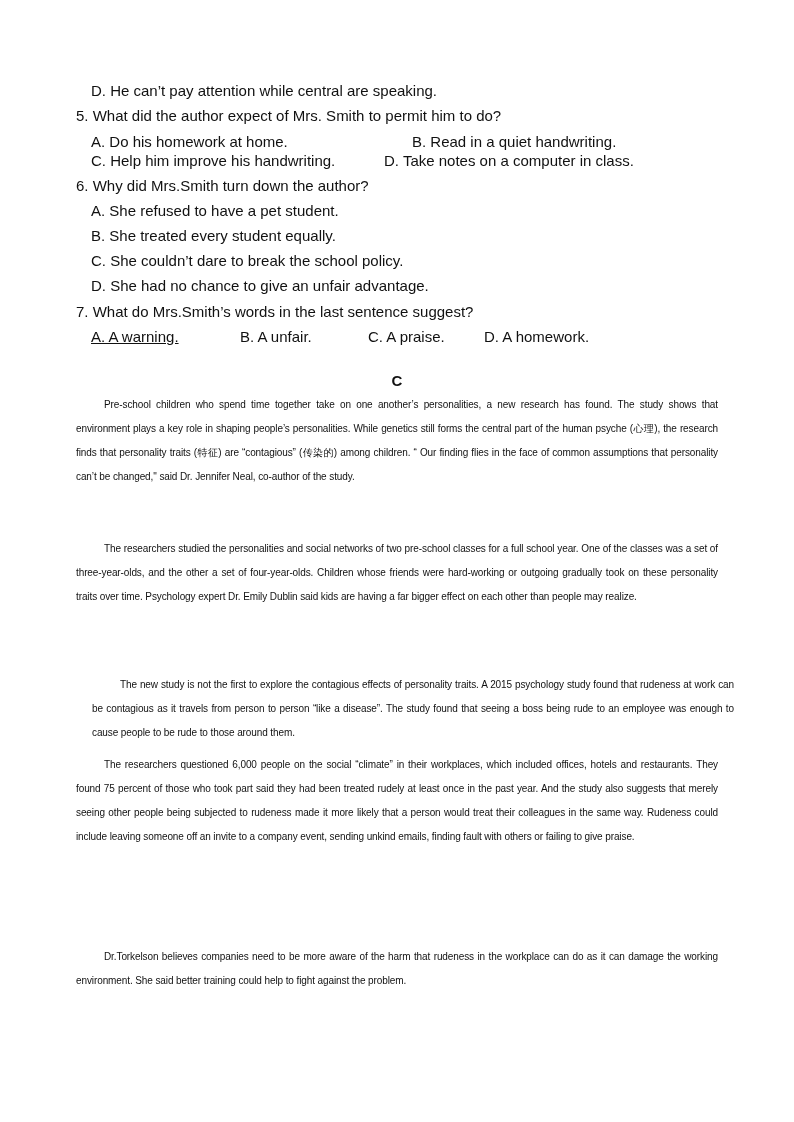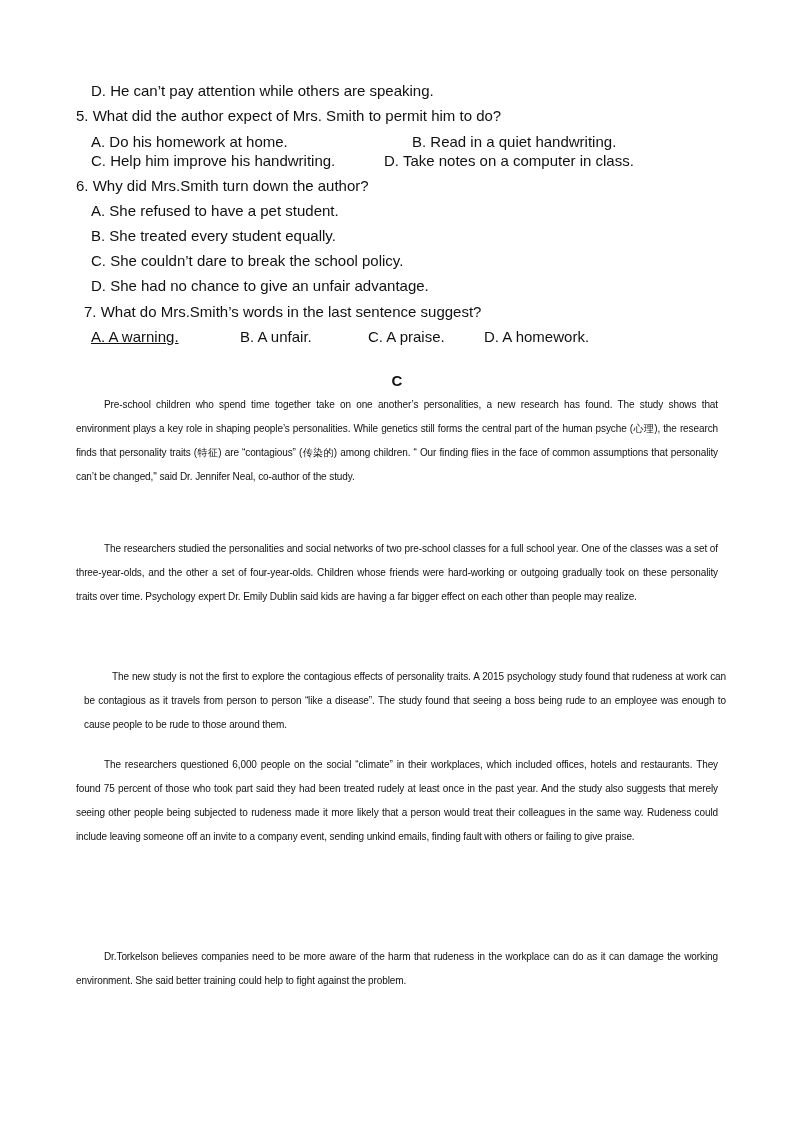--- a/index.html
+++ b/index.html
@@ -10,41 +10,41 @@
     .q { left: 76px; text-align: center; }
     .heading { position: absolute; left: 0; width: 794px; text-align: center; top: 372px; font-weight: bold; font-size: 15px; }
     .para { position: absolute; left: 76px; width: 642px; text-align: justify; text-align-last: left;
             line-height: 24px; font-size: 10px; text-indent: 28px; letter-spacing: -0.1px; }
   </style>
 </head>
 <body>
 
 <div>
 
-  <div class="line opt" style="top:82px;">D. He can’t pay attention while others are speaking.</div>
+  <div class="line opt" style="top:82px;">D. He can’t pay attention while central are speaking.</div>
 
   <div class="line q" style="top:107px;">5. What did the author expect of Mrs. Smith to permit him to do?</div>
   <div class="line opt" style="top:133px;">A. Do his homework at home.</div>
   <div class="line" style="top:133px; left:412px;">B. Read in a quiet handwriting.</div>
   <div class="line opt" style="top:152px;">C. Help him improve his handwriting.</div>
   <div class="line" style="top:152px; left:384px;">D. Take notes on a computer in class.</div>
 
   <div class="line q" style="top:177px;">6. Why did Mrs.Smith turn down the author?</div>
   <div class="line opt" style="top:202px;">A. She refused to have a pet student.</div>
   <div class="line opt" style="top:227px;">B. She treated every student equally.</div>
   <div class="line opt" style="top:252px;">C. She couldn’t dare to break the school policy.</div>
   <div class="line opt" style="top:277px;">D. She had no chance to give an unfair advantage.</div>
 
-  <div class="line q" style="top:303px;margin-left:8px;">7. What do Mrs.Smith’s words in the last sentence suggest?</div>
+  <div class="line q" style="top:303px;">7. What do Mrs.Smith’s words in the last sentence suggest?</div>
   <div class="line opt" style="top:328px;text-decoration:underline;">A. A warning.</div>
   <div class="line" style="top:328px; left:240px;">B. A unfair.</div>
   <div class="line" style="top:328px; left:368px;">C. A praise.</div>
   <div class="line" style="top:328px; left:484px;">D. A homework.</div>
 
   <div class="heading">C</div>
 
   <p class="para" style="top:393px; margin:0;">Pre-school children who spend time together take on one another’s personalities, a new research has found. The study shows that environment plays a key role in shaping people’s personalities. While genetics still forms the central part of the human psyche (心理), the research finds that personality traits (特征) are “contagious” (传染的) among children. “ Our finding flies in the face of common assumptions that personality can’t be changed," said Dr. Jennifer Neal, co-author of the study.</p>
   <p class="para" style="top:537px; margin:0;">The researchers studied the personalities and social networks of two pre-school classes for a full school year. One of the classes was a set of three-year-olds, and the other a set of four-year-olds. Children whose friends were hard-working or outgoing gradually took on these personality traits over time. Psychology expert Dr. Emily Dublin said kids are having a far bigger effect on each other than people may realize.</p>
-  <p class="para" style="top:657px; margin:8px;">The new study is not the first to explore the contagious effects of personality traits. A 2015 psychology study found that rudeness at work can be contagious as it travels from person to person “like a disease”. The study found that seeing a boss being rude to an employee was enough to cause people to be rude to those around them.</p>
+  <p class="para" style="top:657px; margin:16px;">The new study is not the first to explore the contagious effects of personality traits. A 2015 psychology study found that rudeness at work can be contagious as it travels from person to person “like a disease”. The study found that seeing a boss being rude to an employee was enough to cause people to be rude to those around them.</p>
   <p class="para" style="top:753px; margin:0;">The researchers questioned 6,000 people on the social “climate” in their workplaces, which included offices, hotels and restaurants. They found 75 percent of those who took part said they had been treated rudely at least once in the past year. And the study also suggests that merely seeing other people being subjected to rudeness made it more likely that a person would treat their colleagues in the same way. Rudeness could include leaving someone off an invite to a company event, sending unkind emails, finding fault with others or failing to give praise.</p>
   <p class="para" style="top:945px; margin:0;">Dr.Torkelson believes companies need to be more aware of the harm that rudeness in the workplace can do as it can damage the working environment. She said better training could help to fight against the problem.</p>
 
 </div>
 
 </body></html>

